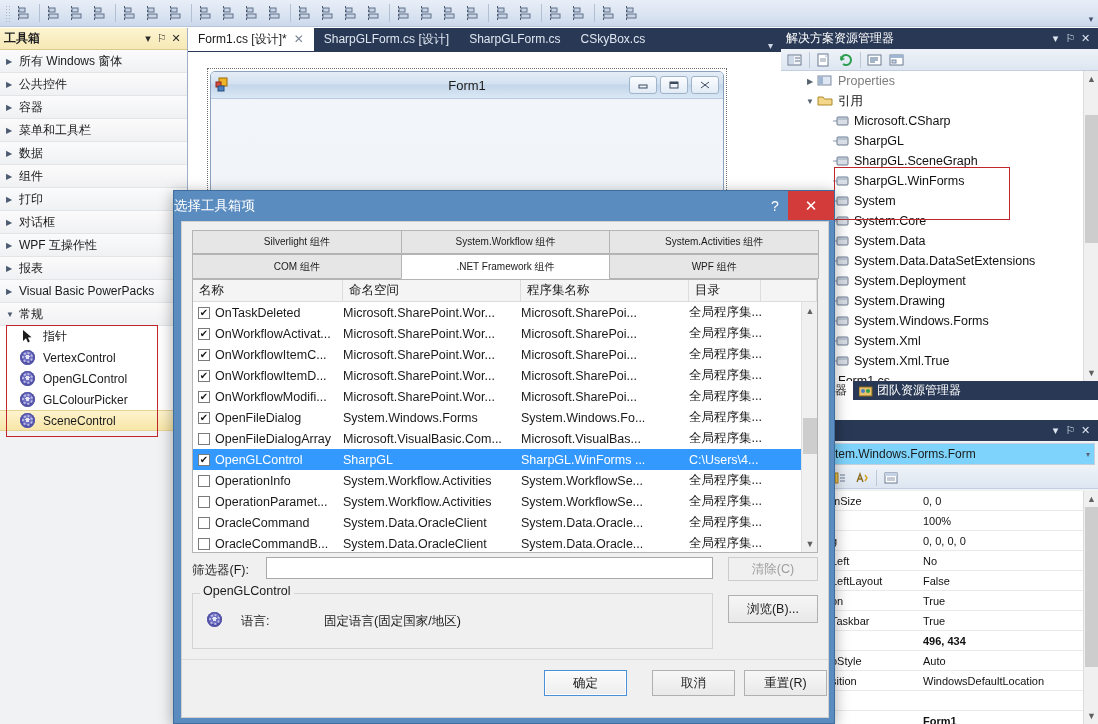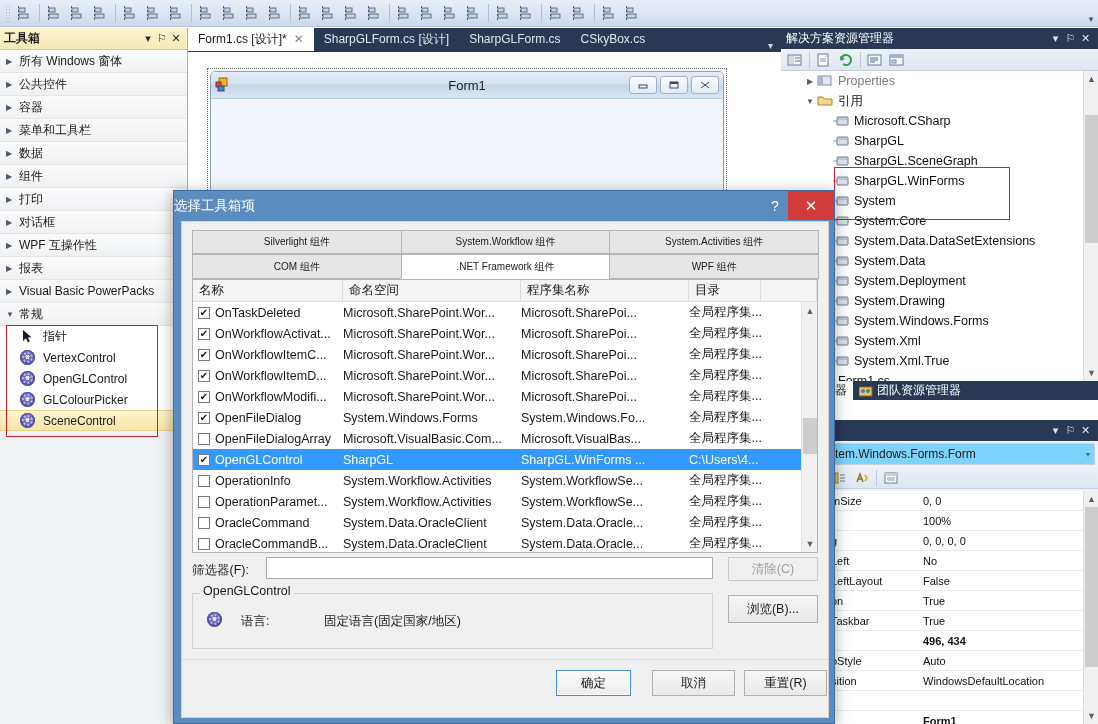--- a/index.html
+++ b/index.html
@@ -208,21 +208,21 @@
      border:1px solid #d4d4d4; }
   #grp-legend { position:absolute; left:18px; top:362px; background:#f0f0f0;
      padding:0 3px; font-size:12.5px; color:#1a1a1a; }
   #grp .gear { position:absolute; left:14px; top:18px; width:16px; height:16px; }
   #grp .klabel { position:absolute; left:48px; top:19px; font-size:12.5px; color:#1a1a1a; }
   #grp .kvalue { position:absolute; left:131px; top:19px; font-size:12.5px; color:#1a1a1a; }
   #btn-browse { position:absolute; left:546px; top:373px; width:90px; height:28px;
      background:linear-gradient(to bottom,#f6f6f6,#e8e8e8); border:1px solid #b0b0b0;
      font-size:12.5px; display:flex; align-items:center; justify-content:center; color:#1a1a1a; }
   #dlg-sep { position:absolute; left:0; top:437px; width:646px; height:1px; background:#dcdcdc; }
-  #btn-ok { position:absolute; left:374px; top:448px; width:75px; height:26px;
+  #btn-ok { position:absolute; left:362px; top:448px; width:83px; height:26px;
      background:linear-gradient(to bottom,#fbfbfb,#ededed); border:1px solid #4a90d9;
      box-shadow: inset 0 0 0 1px #ffffff;
      font-size:12.5px; display:flex; align-items:center; justify-content:center; color:#1a1a1a; }
   #btn-cancel { position:absolute; left:470px; top:448px; width:83px; height:26px;
      background:linear-gradient(to bottom,#f7f7f7,#e9e9e9); border:1px solid #b0b0b0;
      font-size:12.5px; display:flex; align-items:center; justify-content:center; color:#1a1a1a; }
   #btn-reset { position:absolute; left:562px; top:448px; width:83px; height:26px;
      background:linear-gradient(to bottom,#f7f7f7,#e9e9e9); border:1px solid #b0b0b0;
      font-size:12.5px; display:flex; align-items:center; justify-content:center; color:#1a1a1a; }
 
@@ -683,30 +683,30 @@
             </svg></span>
           <span>System.Core</span>
         </div>
         <div class="se-row" style="padding-left: 38px;">
           <span class="exp"></span>
           <span class="ico"><svg width="17" height="13">
               <line x1="0" y1="7" x2="4" y2="7" stroke="#8a97a9"></line>
               <rect x="4" y="3" width="11" height="8" rx="1" fill="#d9dee6" stroke="#6b7b91"></rect>
               <rect x="5" y="4" width="9" height="2" fill="#b8c3d2"></rect>
             </svg></span>
+          <span>System.Data</span>
+        </div>
+        <div class="se-row" style="padding-left: 38px;">
+          <span class="exp"></span>
+          <span class="ico"><svg width="17" height="13">
+              <line x1="0" y1="7" x2="4" y2="7" stroke="#8a97a9"></line>
+              <rect x="4" y="3" width="11" height="8" rx="1" fill="#d9dee6" stroke="#6b7b91"></rect>
+              <rect x="5" y="4" width="9" height="2" fill="#b8c3d2"></rect>
+            </svg></span>
           <span>System.Data.DataSetExtensions</span>
-        </div>
-        <div class="se-row" style="padding-left: 38px;">
-          <span class="exp"></span>
-          <span class="ico"><svg width="17" height="13">
-              <line x1="0" y1="7" x2="4" y2="7" stroke="#8a97a9"></line>
-              <rect x="4" y="3" width="11" height="8" rx="1" fill="#d9dee6" stroke="#6b7b91"></rect>
-              <rect x="5" y="4" width="9" height="2" fill="#b8c3d2"></rect>
-            </svg></span>
-          <span>System.Data</span>
         </div>
         <div class="se-row" style="padding-left: 38px;">
           <span class="exp"></span>
           <span class="ico"><svg width="17" height="13">
               <line x1="0" y1="7" x2="4" y2="7" stroke="#8a97a9"></line>
               <rect x="4" y="3" width="11" height="8" rx="1" fill="#d9dee6" stroke="#6b7b91"></rect>
               <rect x="5" y="4" width="9" height="2" fill="#b8c3d2"></rect>
             </svg></span>
           <span>System.Deployment</span>
         </div>

